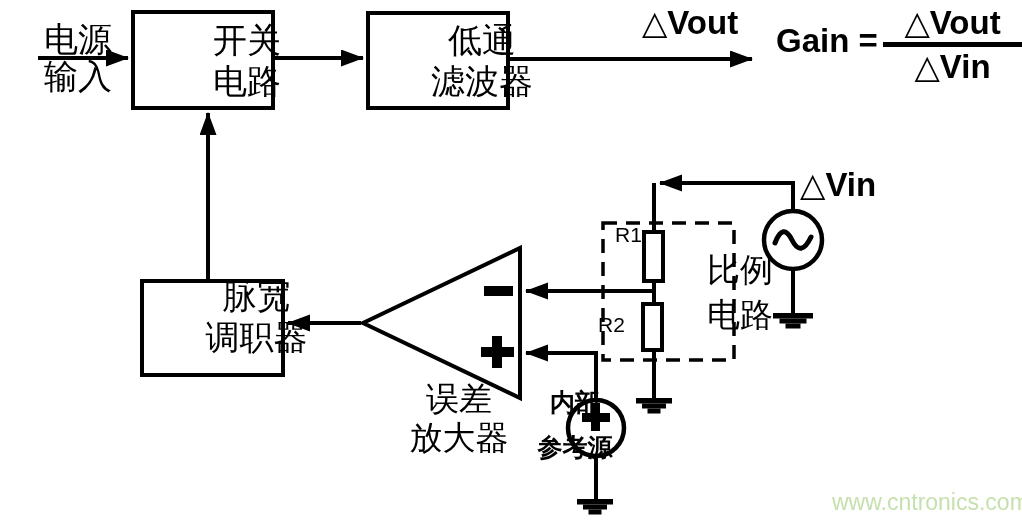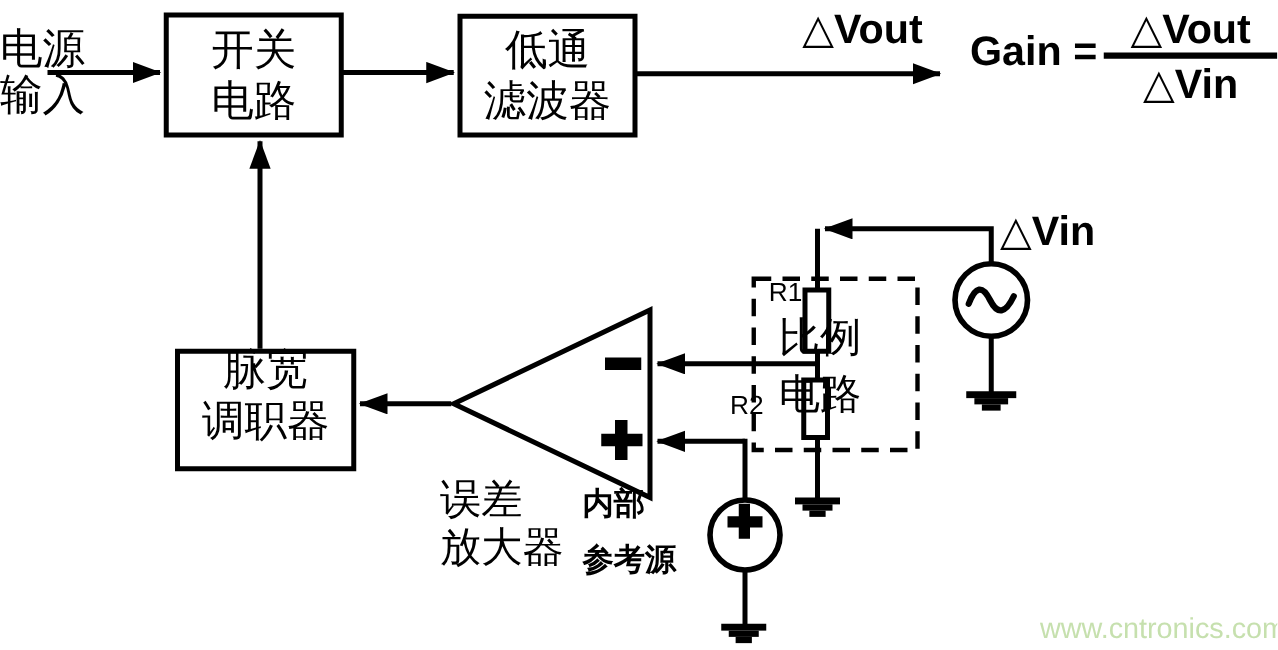--- a/index.html
+++ b/index.html
@@ -6,38 +6,38 @@
   .canvas{
     position:relative;
     width:1022px;height:520px;
     background:#ffffff;
     font-family:"DejaVu Serif","Liberation Serif",serif;
     color:#000;
     overflow:hidden;
   }
   .canvas svg{position:absolute;left:0;top:0;}
   .lbl{position:absolute;white-space:nowrap;}
-  .cjk{font-family:"DejaVu Serif","Liberation Serif",serif;font-size:34px;line-height:41px;text-align:left;}
+  .cjk{font-family:"DejaVu Serif","Liberation Serif",serif;font-size:34px;line-height:41px;text-align:center;margin-left:44px;}
   .box-lbl{display:flex;flex-direction:column;justify-content:center;align-items:center;}
   .latin{font-family:"Liberation Sans","DejaVu Sans",sans-serif;font-weight:bold;font-size:33px;line-height:36px;}
   .small-latin{font-family:"Liberation Sans","DejaVu Sans",sans-serif;font-weight:normal;font-size:21px;line-height:22px;}
   .power{left:0;top:21px;width:68px;font-size:34px;line-height:37px;}
   .switch-lbl{left:133px;top:14px;width:140px;height:94px;}
   .filter-lbl{left:368px;top:13px;width:140px;height:95px;}
   .pwm-lbl{left:142px;top:270px;width:141px;height:94px;}
   .vout{left:630px;top:5px;width:120px;text-align:center;}
   .gain-lhs{left:776px;top:23px;}
   .fraction{left:883px;top:3px;width:139px;text-align:center;}
   .fraction .num{line-height:39px;}
   .fraction .bar{height:0;border-bottom:5px solid #000;}
   .fraction .den{line-height:35px;padding-top:2px;}
   .vin{left:800px;top:167px;}
   .r1{left:615px;top:224px;}
-  .r2{left:584px;top:314px;}
-  .ratio{left:623px;top:247px;width:70px;font-size:33px;line-height:45px;}
+  .r2{left:598px;top:314px;}
+  .ratio{left:661px;top:247px;width:70px;font-size:33px;line-height:45px;}
   .error{left:352px;top:379px;width:126px;font-size:33px;line-height:39px;}
   .ref{left:466px;top:380px;width:130px;font-size:25px;line-height:45px;font-weight:bold;}
   .watermark{
     left:832px;top:489px;width:180px;text-align:center;
     font-family:"Liberation Sans","DejaVu Sans",sans-serif;
     font-size:23px;color:#c6e0ae;font-weight:normal;
   }
 </style>
 </head>
 <body>

